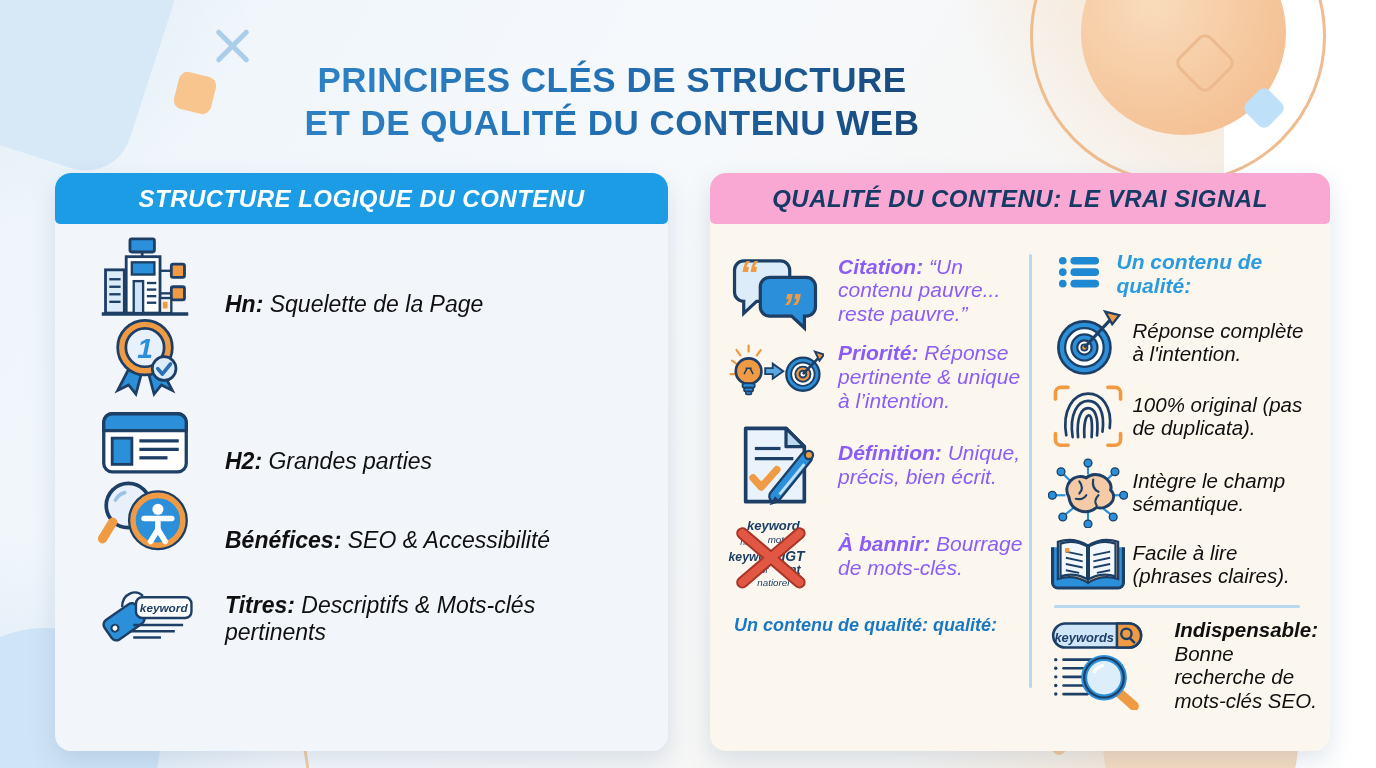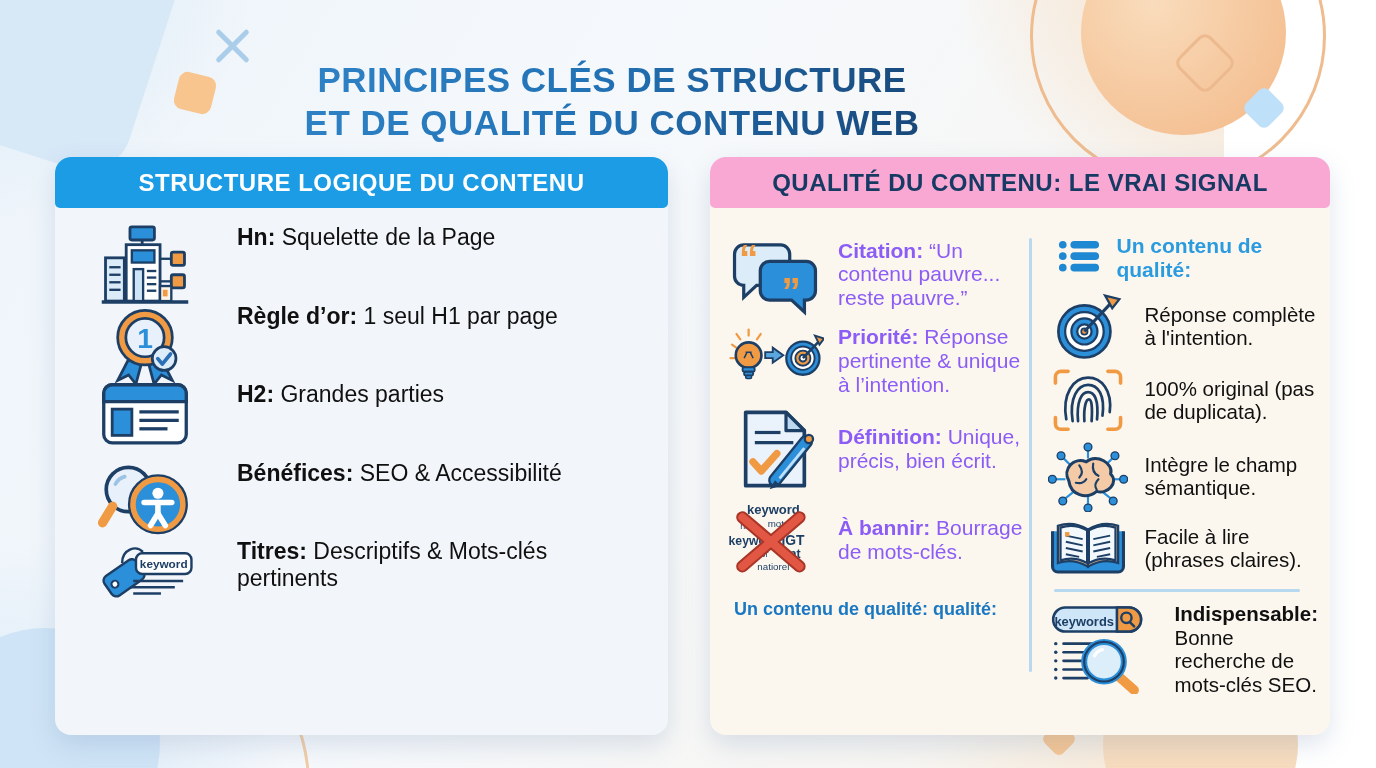--- a/index.html
+++ b/index.html
@@ -27,46 +27,46 @@
   .ring-bl{left:-36px;bottom:-190px;width:340px;height:340px;border-radius:50%;border:3px solid #f2cda6;}
   .dia-b-bl{left:46px;bottom:14px;width:54px;height:54px;background:#cde2f4;border-radius:11px;transform:rotate(45deg);}
   .circle-br{right:-74px;bottom:-74px;width:195px;height:195px;border-radius:50%;background:#f7dcbe;}
   .dia-o-br{right:152px;bottom:16px;width:26px;height:26px;background:#f6c794;border-radius:6px;transform:rotate(45deg);}
   
   .title{position:absolute;left:0;top:36px;width:100%;text-align:center;
     font-size:35px;font-weight:800;letter-spacing:.5px;line-height:1.22;
     background:linear-gradient(105deg,#3b93d4 0%,#2272b6 48%,#14345e 88%);
     -webkit-background-clip:text;background-clip:text;color:transparent;}
   
-  .panel{position:absolute;top:157px;height:578px;border-radius:16px;
-    box-shadow:0 10px 26px rgba(95,125,165,.20);overflow:hidden;}
+  .panel{position:absolute;top:173px;height:578px;border-radius:16px;
+    box-shadow:0 10px 26px rgba(95,125,165,.20);overflow:hidden;font-style:italic;}
   .panel-left{left:55px;width:613px;background:#f2f6fa;}
   .panel-right{left:710px;width:620px;background:#fcf7ee;}
   .ph{height:51px;display:flex;align-items:center;justify-content:center;
     font-weight:800;font-size:24px;letter-spacing:.5px;border-radius:14px 14px 5px 5px;}
   .ph-blue{background:#1b9ce4;color:#ffffff;}
   .ph-peach{background:#f9a8d4;color:#163a63;}
   
   .lbody{padding:16px 26px 10px 38px;display:flex;flex-direction:column;}
-  .lrow{display:flex;align-items:flex-start;gap:40px;height:78.5px;}
+  .lrow{display:flex;align-items:flex-end;gap:28px;height:78.5px;}
   .lrow .ic{width:104px;display:flex;justify-content:center;align-items:center;flex:0 0 104px;}
   .ltxt{font-size:23px;color:#101010;line-height:1.18;max-width:410px;}
   .b{font-weight:700;}
   
   .rbody{display:flex;padding:18px 12px 10px 12px;}
   .rcol-l{width:302px;padding-left:4px;}
   .vdiv{width:3px;background:#b7d8ee;border-radius:2px;margin:12px 6px 24px 2px;}
   .rcol-r{flex:1;padding-left:10px;}
   .rrow{display:flex;align-items:center;gap:14px;margin-bottom:8px;}
   .rrow .ic{width:98px;flex:0 0 98px;display:flex;justify-content:center;}
   .rtxt{font-size:21px;color:#8b5cf6;line-height:1.13;max-width:186px;}
   .blue-note{margin:20px 0 0 8px;font-size:18px;font-weight:700;color:#1a78c2;line-height:1.12;max-width:280px;}
   .qhead{display:flex;align-items:center;gap:16px;margin:8px 0 10px 10px;}
   .qhead-t{font-size:21px;font-weight:700;color:#2b9be0;}
-  .qrow{display:flex;align-items:center;gap:16px;margin-bottom:5px;}
+  .qrow{display:flex;align-items:center;gap:4px;margin-bottom:5px;}
   .qrow .ic{width:80px;flex:0 0 80px;display:flex;justify-content:center;}
   .qtxt{font-size:20.5px;color:#101010;line-height:1.15;max-width:196px;}
   .hdiv{height:3px;background:#b7d8ee;border-radius:2px;margin:10px 18px 10px 6px;}
   .frow{display:flex;align-items:center;gap:14px;}
   .frow .ic{width:112px;flex:0 0 112px;display:flex;justify-content:center;}
   svg text{font-family:"Liberation Sans", sans-serif;}
 </style>
 </head>
 <body>
 
@@ -131,24 +131,20 @@
           <svg width="82" viewBox="0 0 90 92">
             <polygon points="30,56 42,63 35,89 27,79 15,85" fill="#2b8fd9" stroke="#1d3f66" stroke-width="3"></polygon>
             <polygon points="60,56 48,63 55,89 63,79 75,85" fill="#2b8fd9" stroke="#1d3f66" stroke-width="3"></polygon>
             <circle cx="45" cy="38" r="30" fill="#f09a43" stroke="#1d3f66" stroke-width="3"></circle>
             <circle cx="45" cy="38" r="21" fill="#e8f1fb" stroke="#1d3f66" stroke-width="3"></circle>
             <text x="45" y="49" font-size="31" font-weight="bold" fill="#2b8fd9" text-anchor="middle">1</text>
             <circle cx="66" cy="61" r="13" fill="#ddecf9" stroke="#1d3f66" stroke-width="3"></circle>
             <path d="M59,61 l5,6 l9,-11" stroke="#2b6fb5" stroke-width="4" fill="none" stroke-linecap="round" stroke-linejoin="round"></path>
           </svg>
         </span>
-        <span class="ltxt">
-          <span class="b">Règle d’or:</span>
-          <span>1 seul H1 par page</span>
-        </span>
       </div>
 
       <div class="lrow">
         <span class="ic">
           <svg width="90" viewBox="0 0 96 70">
             <rect x="4" y="4" width="88" height="62" rx="9" fill="#ffffff" stroke="#1d3f66" stroke-width="3.5"></rect>
             <path d="M13 4 h70 a9 9 0 0 1 9 9 v9 H4 v-9 a9 9 0 0 1 9 -9 Z" fill="#2b8fd9" stroke="#1d3f66" stroke-width="3.5"></path>
             <rect x="13" y="30" width="21" height="28" fill="#2b8fd9" stroke="#1d3f66" stroke-width="3"></rect>
             <line x1="42" y1="33" x2="84" y2="33" stroke="#1d3f66" stroke-width="3.5"></line>
             <line x1="42" y1="42" x2="84" y2="42" stroke="#1d3f66" stroke-width="3.5"></line>

